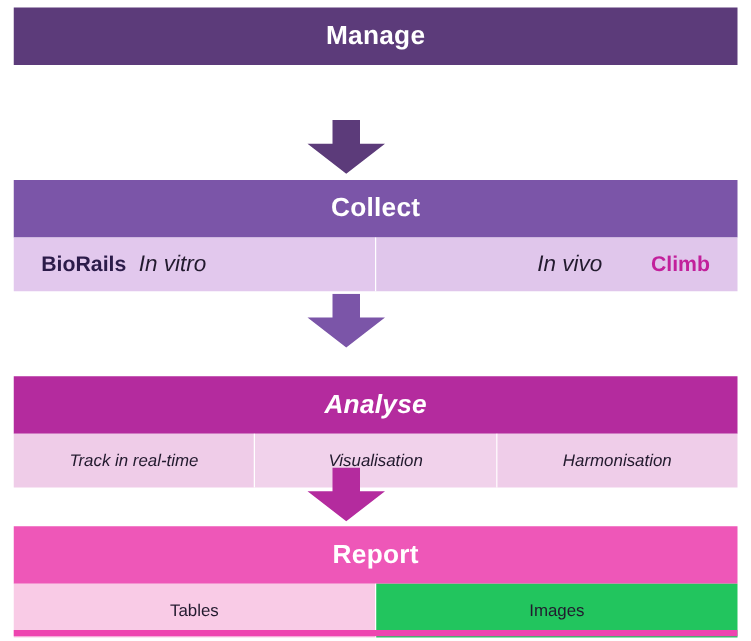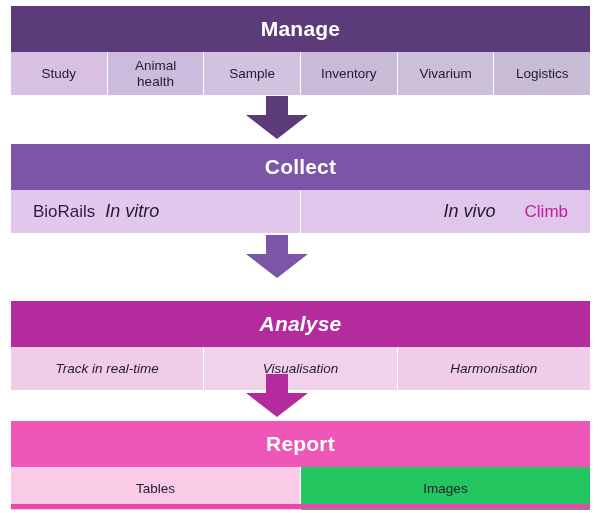--- a/index.html
+++ b/index.html
@@ -70,68 +70,48 @@
     flex: 1 1 0;
     display: flex;
     align-items: center;
     border-right: 1.5px solid #ffffff;
     padding: 0 22px;
   }
   .collect-half:last-child { border-right: none; justify-content: flex-end; }
 
   .brand {
     font-size: 17px;
-    font-weight: normal;
+    font-weight: bold;
   }
   .brand-biorails { color: #2b1b49; }
   .brand-climb { color: #C2209B; }
 
   .modality {
     font-style: italic;
     font-size: 18px;
     color: #221a2e;
   }
   .gap-r { margin-right: 10px; }
-  .gap-l { }
+  .gap-l { margin-left: 10px; }
 
   .bottom-rule {
     position: absolute;
     left: 11px;
     width: 579px;
     height: 5px;
   }
 </style>
 </head>
 <body>
 
 <div class="flow">
 
   <div class="stage" id="stage-manage" style="top: 6px;">
     <div class="stage-header" style="background: rgb(92, 59, 122);">
       <span>Manage</span>
-    </div>
-    <div class="stage-subrow">
-      <div class="cell" style="background: rgb(215, 192, 226);">
-          <span>Study</span>
-        </div>
-      <div class="cell" style="background: rgb(205, 187, 221);">
-          <span>Animal<br>health</span>
-        </div>
-      <div class="cell" style="background: rgb(211, 193, 224);">
-          <span>Sample</span>
-        </div>
-      <div class="cell" style="background: rgb(201, 187, 216);">
-          <span>Inventory</span>
-        </div>
-      <div class="cell" style="background: rgb(204, 191, 218);">
-          <span>Vivarium</span>
-        </div>
-      <div class="cell" style="background: rgb(200, 188, 214);">
-          <span>Logistics</span>
-        </div>
     </div>
   </div>
 
   <div class="arrow" id="arrow-0" style="top: 96px;">
     <svg viewBox="0 0 64 44" preserveAspectRatio="none">
       <polygon class="arrow-shape" points="21,0 43,0 43,19 63,19 32,43 1,19 21,19" fill="#5C3B7A"></polygon>
     </svg>
   </div>
 
   <div class="stage" id="stage-collect" style="top: 144px;">

